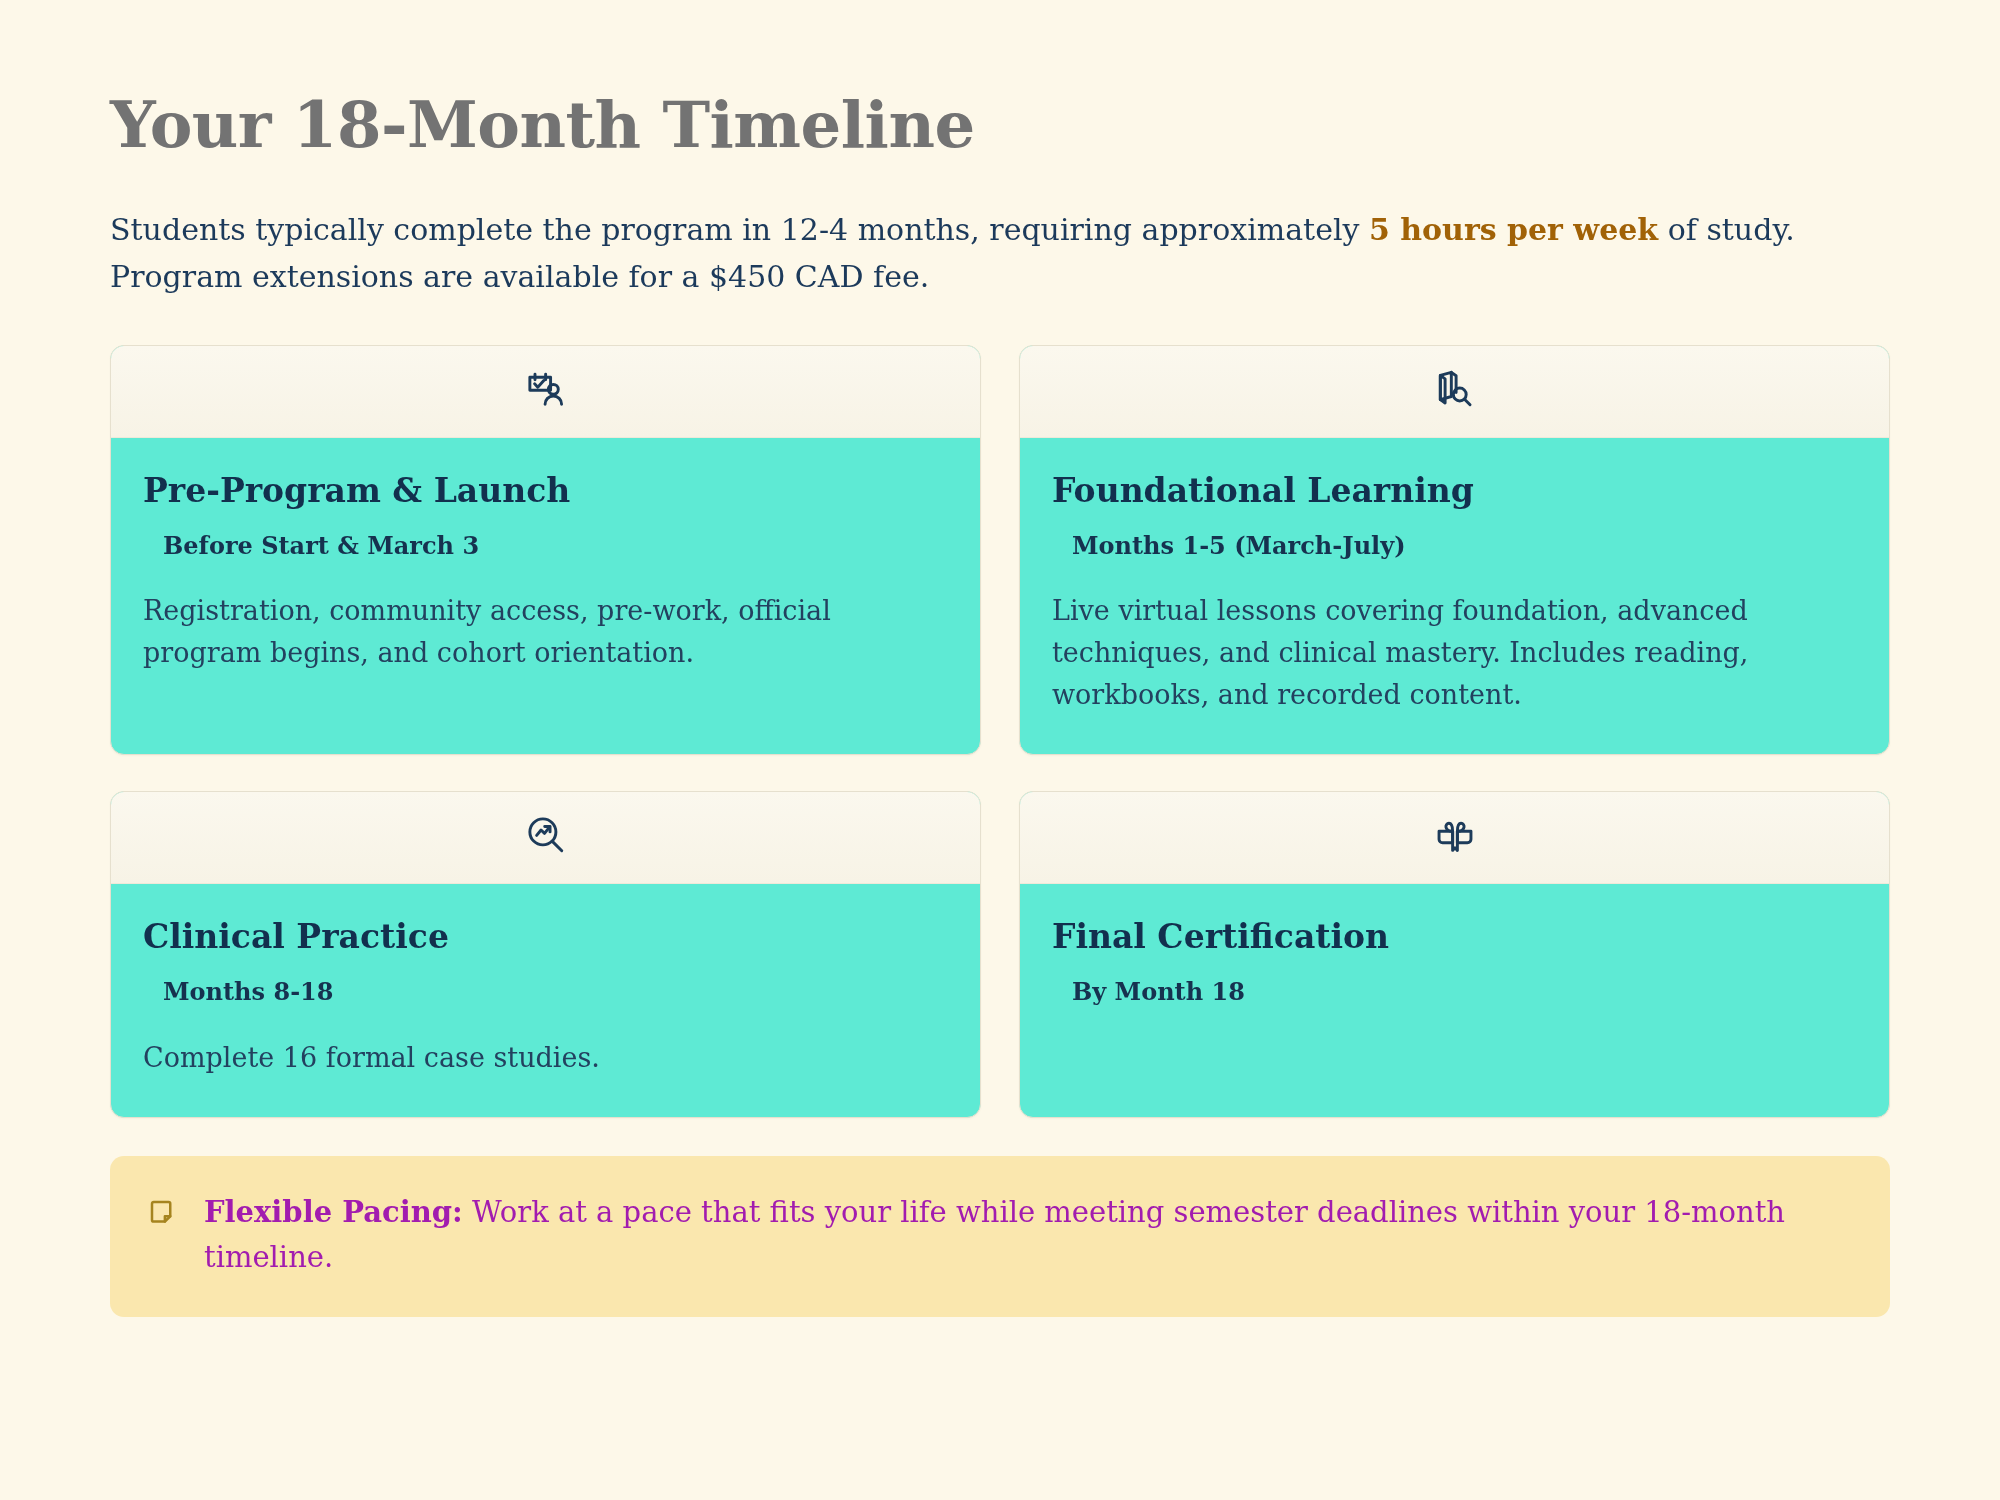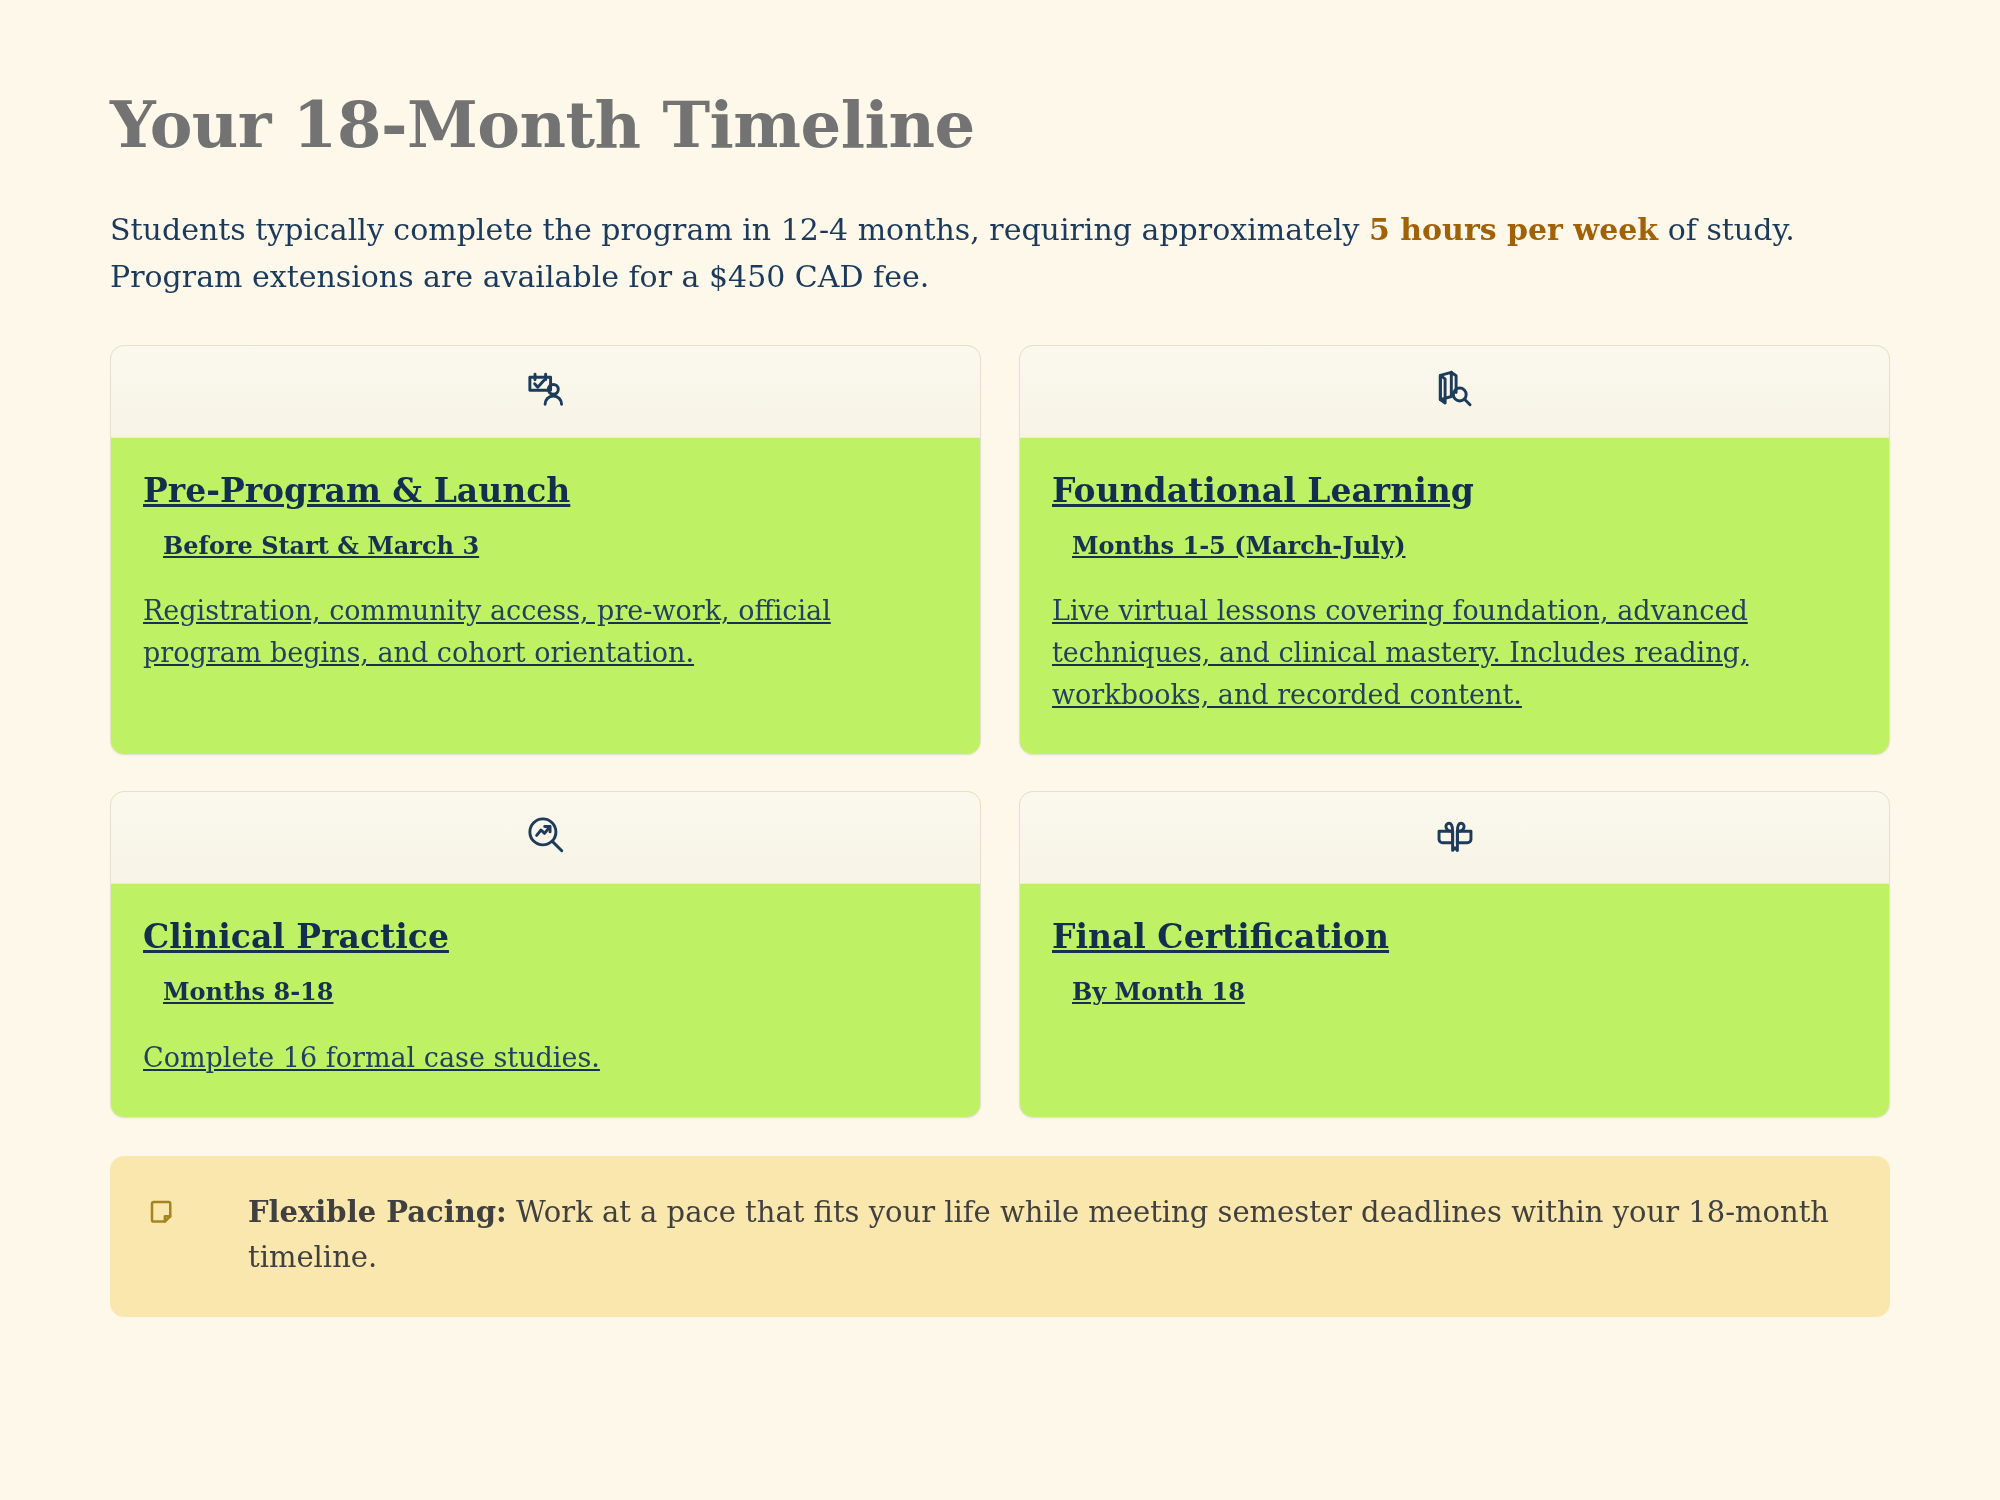--- a/index.html
+++ b/index.html
@@ -44,28 +44,27 @@
   .intro b { font-weight: 700; color: #a16207; }
 
   
   .card-grid {
     display: grid;
     grid-template-columns: 1fr 1fr;
     gap: 36px 38px;
   }
 
   .card {
-    background: #bef264;
+    background: #5eead4;
     border: 1px solid #E6E0CE;
     border-radius: 14px;
     overflow: hidden;
     display: flex;
     flex-direction: column;
     box-shadow: 0 1px 2px rgba(120, 105, 70, 0.05);
-    text-decoration: underline;
   }
 
   .card-icon-band {
     height: 92px;
     background: linear-gradient(180deg, #FBF8EE 0%, #F7F3E6 100%);
     border-bottom: 1px solid #EFE9D9;
     display: flex;
     align-items: center;
     justify-content: center;
   }
@@ -126,23 +125,22 @@
     height: 30px;
     stroke: #A5841F;
     stroke-width: 2;
     fill: none;
     stroke-linecap: round;
     stroke-linejoin: round;
   }
   .callout-text {
     font-size: 29px;
     line-height: 1.58;
-    color: #404040;
+    color: #a21caf;
     max-width: 1640px;
-    margin-left: 44px;
   }
   .callout-text b { font-weight: 700; }
 </style>
 </head>
 <body>
 
 <div class="page">
 
   <h1 class="page-title">Your 18-Month Timeline</h1>
 

